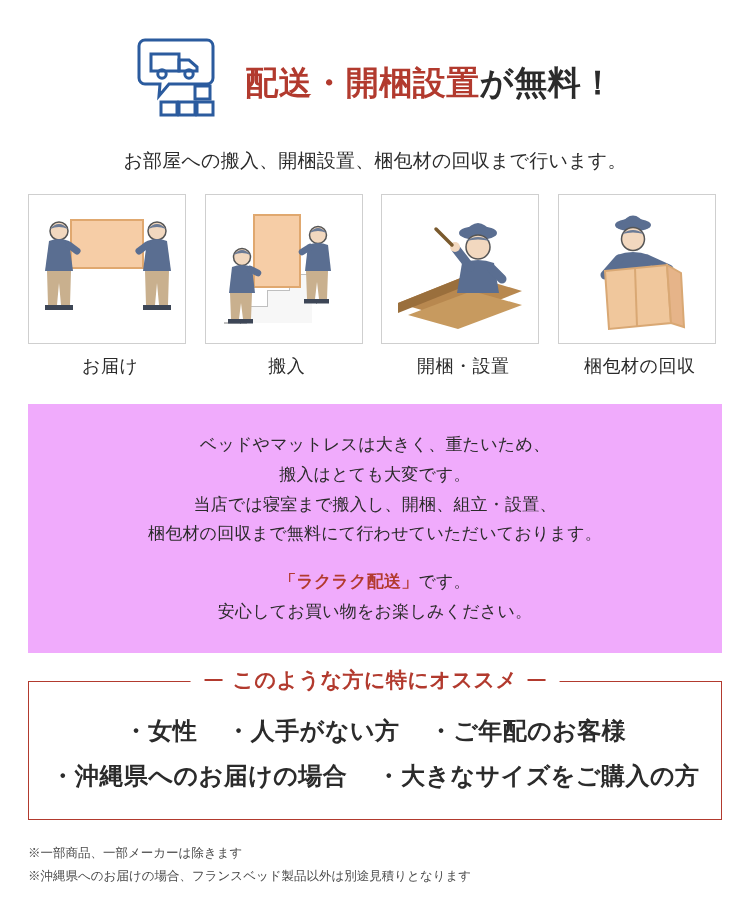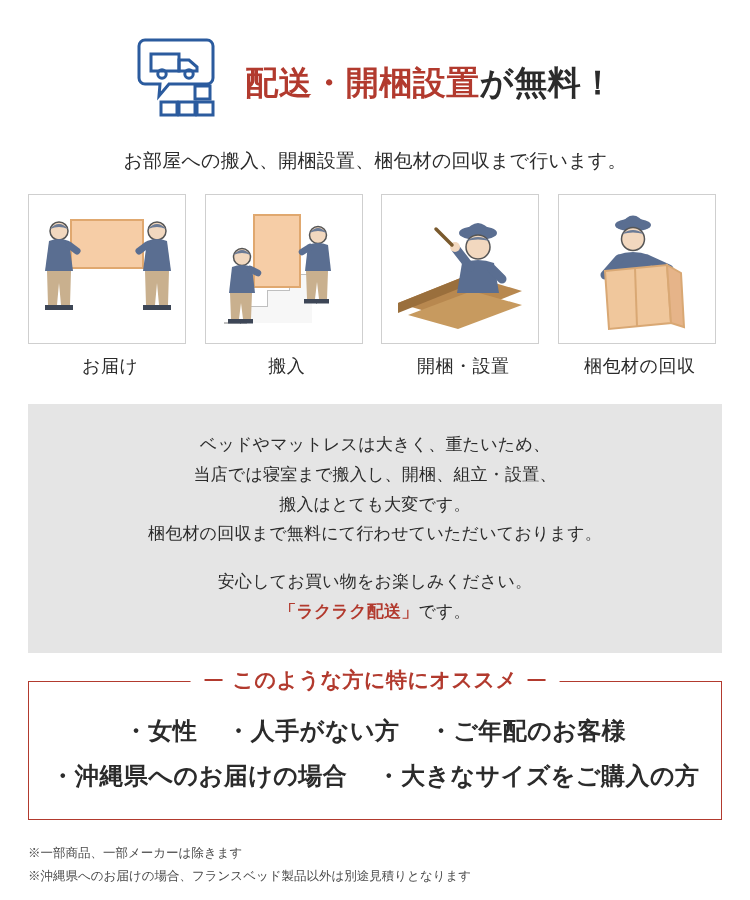--- a/index.html
+++ b/index.html
@@ -95,21 +95,21 @@
     text-align: center;
     font-size: 18px;
     color: #2b2b2b;
     margin-top: 10px;
     letter-spacing: 0.5px;
   }
 
   
   .blue-panel {
     margin: 26px 28px 0 28px;
-    background: #e5e5e5;
+    background: #f0abfc;
     padding: 26px 10px 26px 10px;
     text-align: center;
   }
   .blue-panel p {
     margin: 0;
     font-size: 17px;
     line-height: 1.75;
     color: #2b2b2b;
     letter-spacing: 0.2px;
   }
@@ -306,26 +306,26 @@
           <path d="M108 70 l14 8 l3 54 l-13 -4 z" fill="#e5b punch"></path>
           <path d="M108 70 l14 8 l3 54 l-13 -4 z" fill="#e6b489" stroke="#d9a874" stroke-width="2"></path>
         </svg>
       </div>
       <div class="step-label">梱包材の回収</div>
     </div>
   </div>
 
   <div class="blue-panel">
     <p>ベッドやマットレスは大きく、重たいため、</p>
+    <p>搬入はとても大変です。</p>
     <p>当店では寝室まで搬入し、開梱、組立・設置、</p>
-    <p>搬入はとても大変です。</p>
     <p>梱包材の回収まで無料にて行わせていただいております。</p>
     <div class="gap"></div>
+    <p><span class="quoted">「ラクラク配送」</span><span>です。</span></p>
     <p>安心してお買い物をお楽しみください。</p>
-    <p><span class="quoted">「ラクラク配送」</span><span>です。</span></p>
   </div>
 
   <div class="recommend">
     <div class="recommend-title">
       <span class="dash"></span>
       <span>このような方に特にオススメ</span>
       <span class="dash"></span>
     </div>
     <div class="recommend-row">
       <span>・女性</span><span class="sp"></span>

